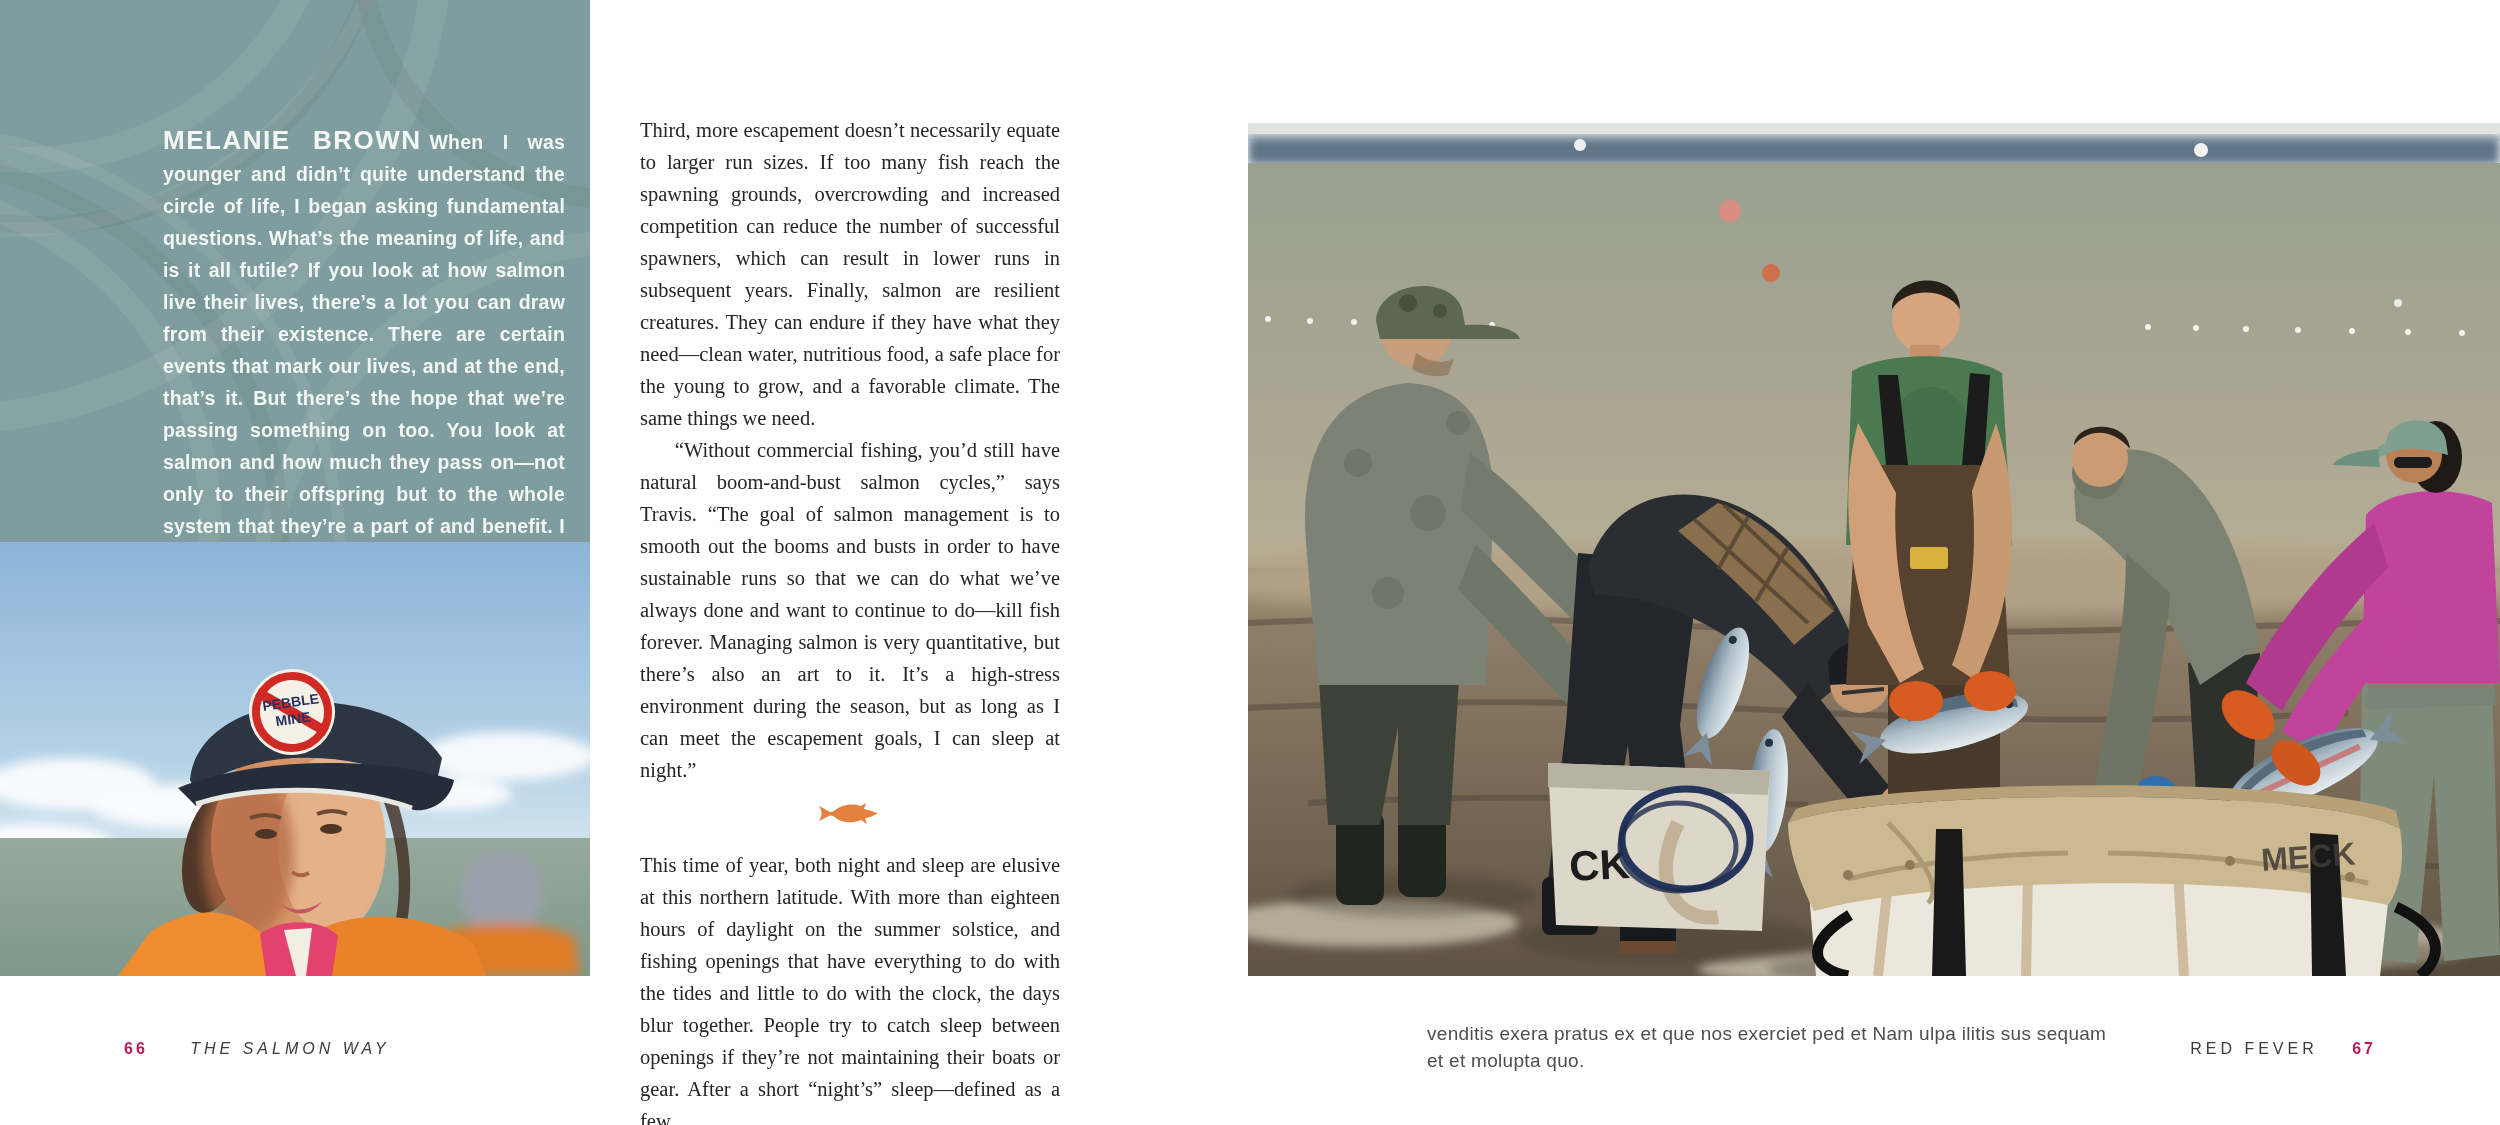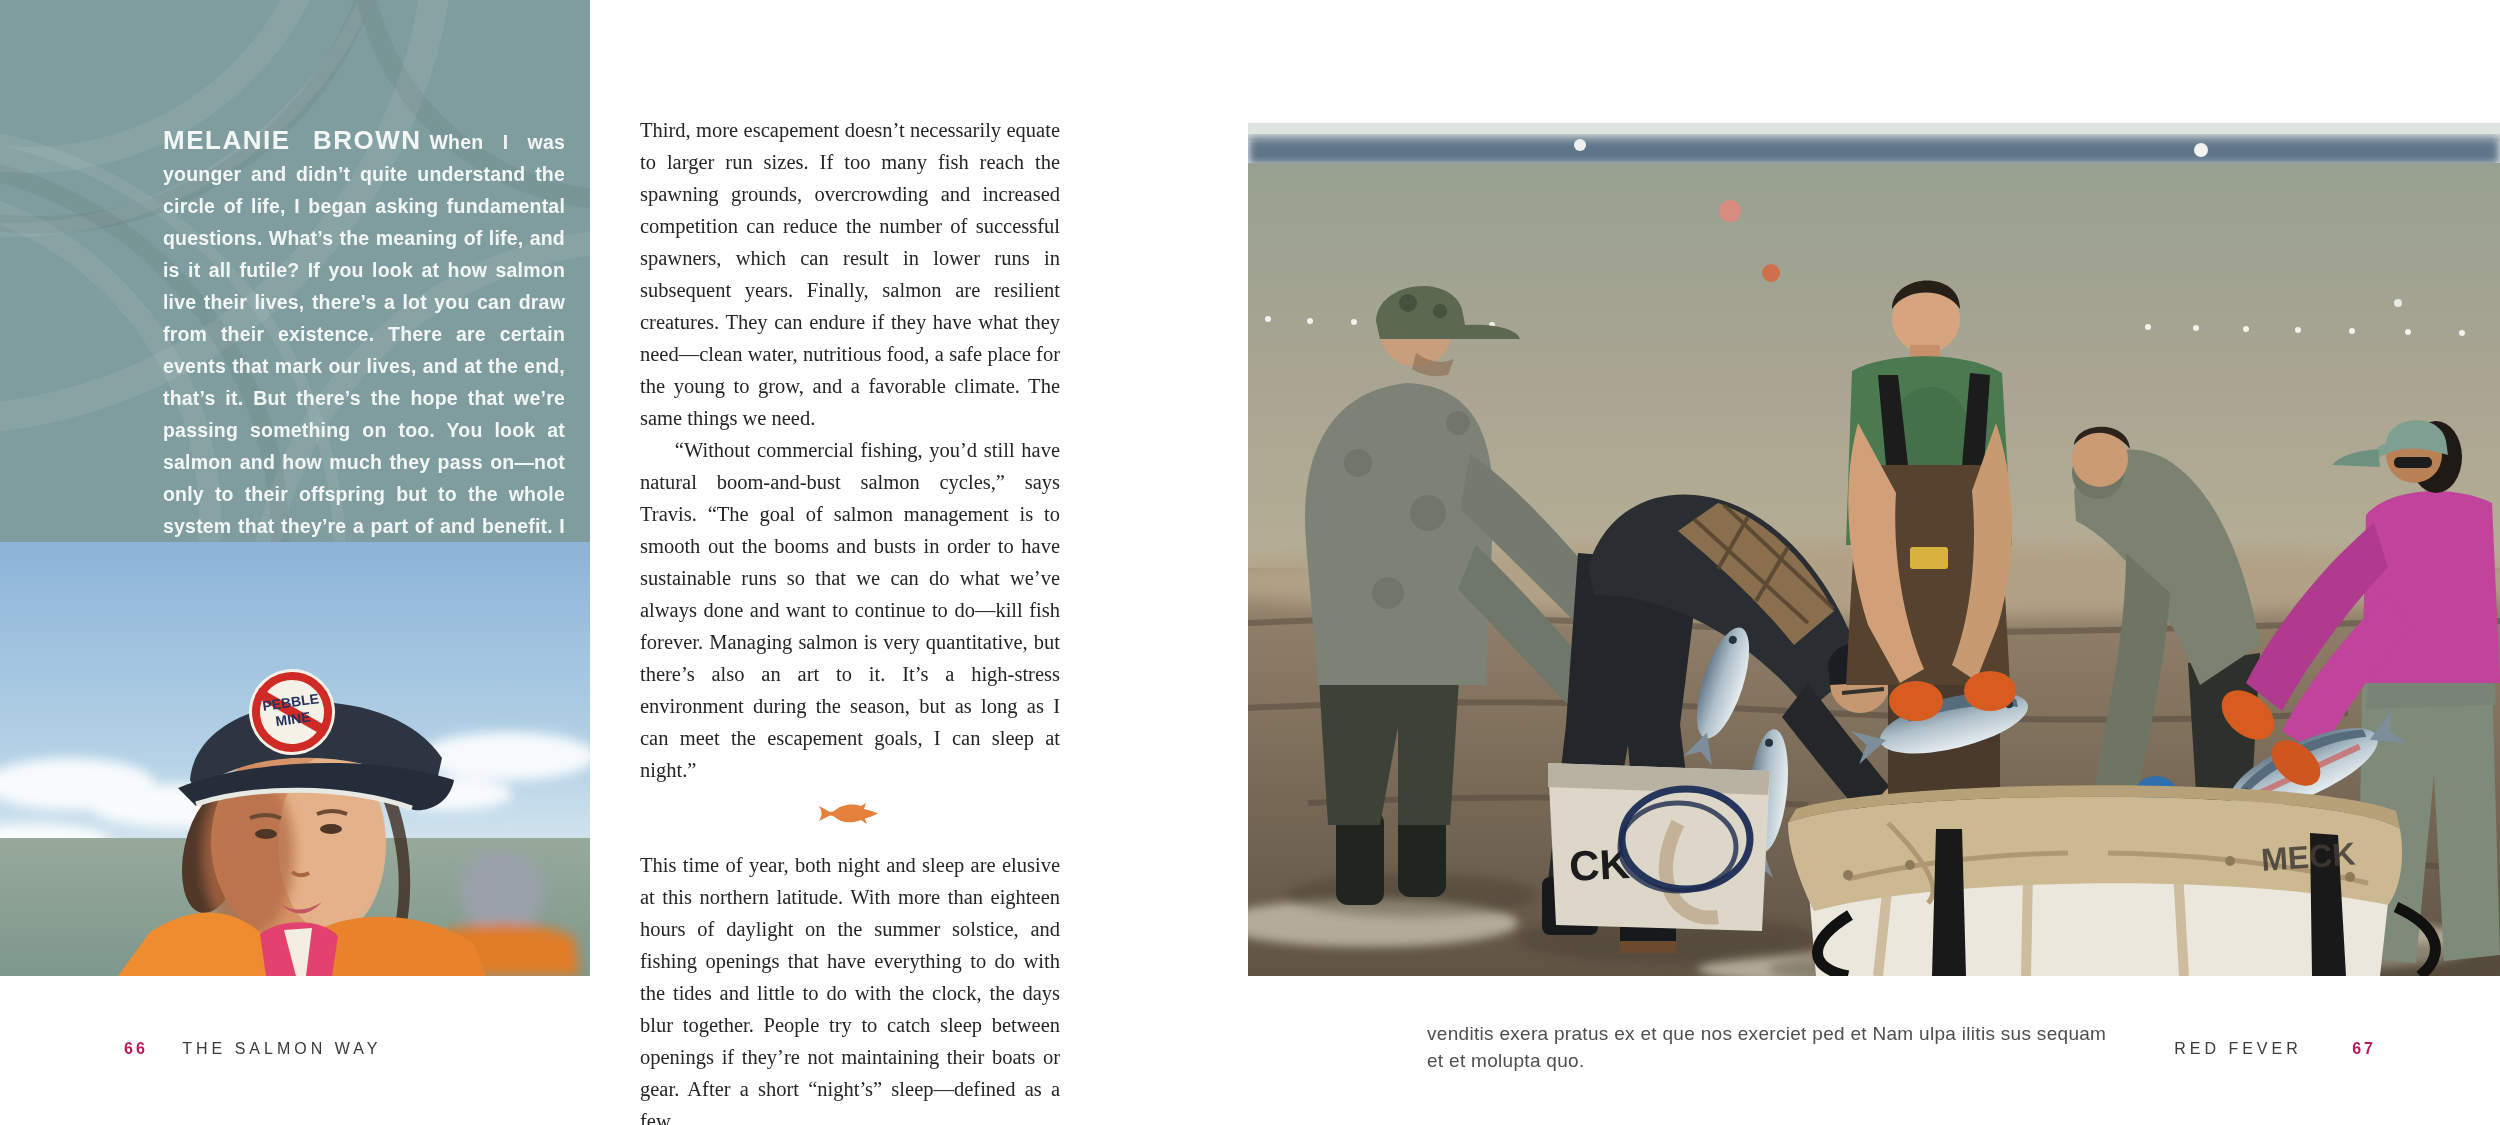--- a/index.html
+++ b/index.html
@@ -28,23 +28,23 @@
 
   
   .beach-photo{position:absolute;left:1248px;top:123px;width:1252px;height:853px;overflow:hidden;}
 
   
   .caption{position:absolute;left:1427px;top:1020px;width:700px;
            font-size:19px;line-height:27px;color:#4e4e4e;letter-spacing:.3px;}
   .folio{position:absolute;top:1040px;font-size:16px;color:#3a3a3a;letter-spacing:4px;white-space:nowrap;}
   .folio .num{font-weight:700;letter-spacing:3px;color:#be185d;}
   .folio-left{left:124px;}
-  .folio-left .title{margin-left:26px;}
+  .folio-left .title{margin-left:34px;font-style:italic;}
   .folio-right{right:124px;text-align:right;}
-  .folio-right .num{margin-left:42px;}
+  .folio-right .num{margin-left:26px;}
 </style>
 </head>
 <body>
 
 <div class="spread">
 
   <div class="quote-panel">
     <svg class="waves" width="590" height="542" viewBox="0 0 590 542">
       <g fill="none" stroke="#ffffff" stroke-opacity="0.07">
         <circle cx="30" cy="-140" r="300" stroke-width="26"></circle>

